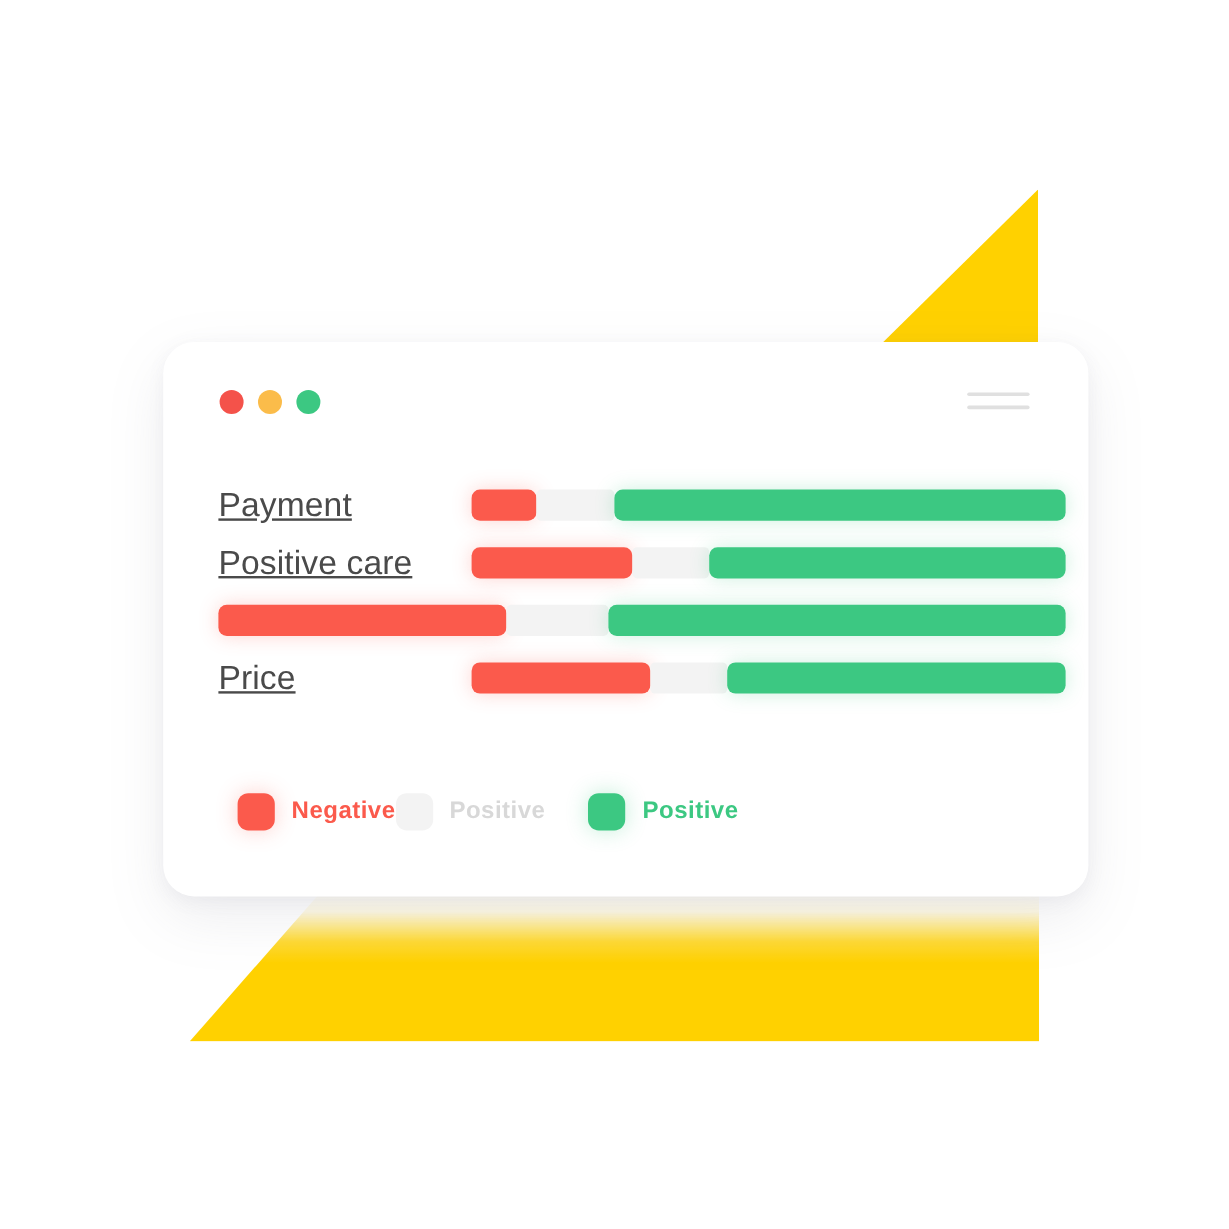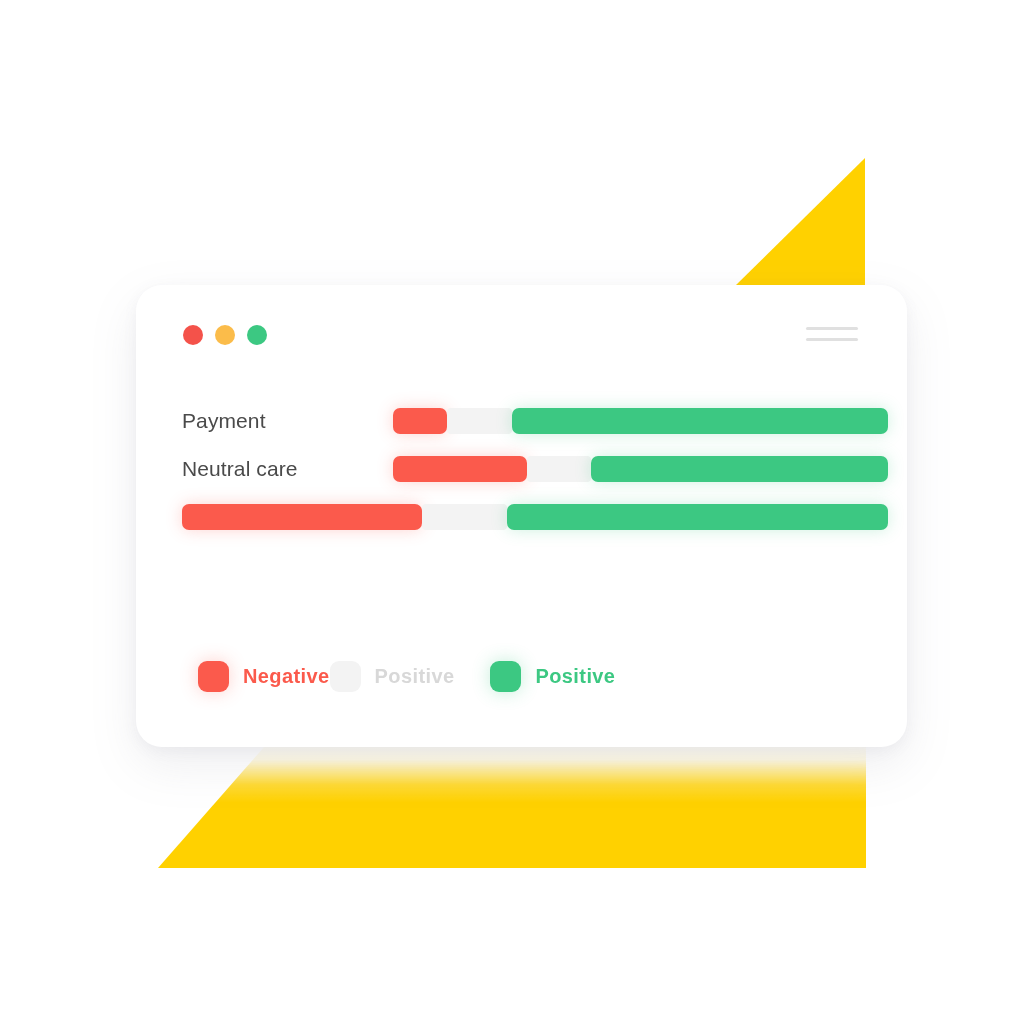--- a/index.html
+++ b/index.html
@@ -107,25 +107,26 @@
   }
   .row {
     position: relative;
     height: 48px;
     display: flex;
     align-items: center;
   }
   .row-label {
     width: 211px;
     flex: 0 0 211px;
-    font-size: 21px;
+    font-size: 28px;
     line-height: 26px;
     color: #4a4a4a;
     letter-spacing: 0.1px;
     white-space: nowrap;
+    text-decoration: underline;
   }
   .bar-track {
     position: relative;
     flex: 1 1 auto;
     height: 26px;
     display: flex;
     align-items: stretch;
     border-radius: 7px;
     overflow: visible;
   }
@@ -208,37 +209,45 @@
       <div class="row">
         <div class="row-label">Payment</div>
         <div class="bar-track">
           <div class="seg neg" style="width: 11%; background: rgb(251, 90, 76);"></div>
           <div class="seg neu" style="width: 13%; background: rgb(243, 243, 243);"></div>
           <div class="seg pos" style="width: 76%; background: rgb(60, 200, 130);"></div>
         </div>
       </div>
 
       <div class="row">
-        <div class="row-label">Neutral care</div>
+        <div class="row-label">Positive care</div>
         <div class="bar-track">
           <div class="seg neg" style="width: 27%; background: rgb(251, 90, 76);"></div>
           <div class="seg neu" style="width: 13%; background: rgb(243, 243, 243);"></div>
           <div class="seg pos" style="width: 60%; background: rgb(60, 200, 130);"></div>
         </div>
       </div>
 
 
       <div class="row">
         <div class="bar-track">
           <div class="seg neg" style="width: 34%; background: rgb(251, 90, 76);"></div>
           <div class="seg neu" style="width: 12%; background: rgb(243, 243, 243);"></div>
           <div class="seg pos" style="width: 54%; background: rgb(60, 200, 130);"></div>
         </div>
       </div>
 
+      <div class="row">
+        <div class="row-label">Price</div>
+        <div class="bar-track">
+          <div class="seg neg" style="width: 30%; background: rgb(251, 90, 76);"></div>
+          <div class="seg neu" style="width: 13%; background: rgb(243, 243, 243);"></div>
+          <div class="seg pos" style="width: 57%; background: rgb(60, 200, 130);"></div>
+        </div>
+      </div>
 
     </div>
 
     <div class="legend">
       <div class="legend-item lg-neg">
         <span class="swatch" style="background: rgb(251, 90, 76);"></span>
         <span class="legend-text">Negative</span>
       </div>
       <div class="legend-item lg-neu">
         <span class="swatch" style="background: rgb(243, 243, 243);"></span>

